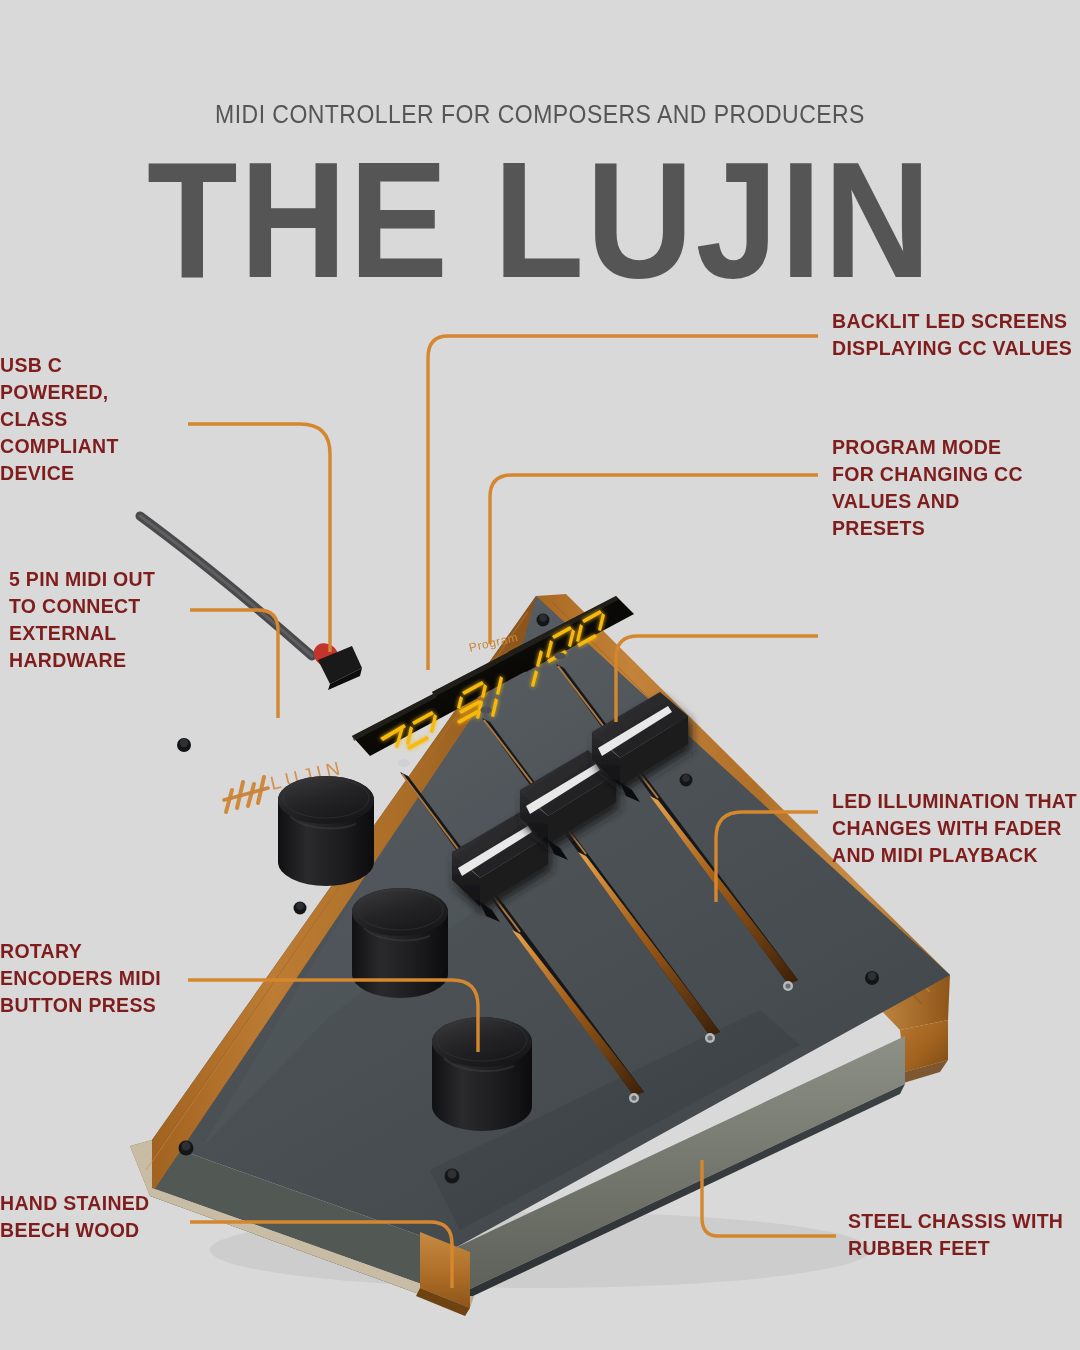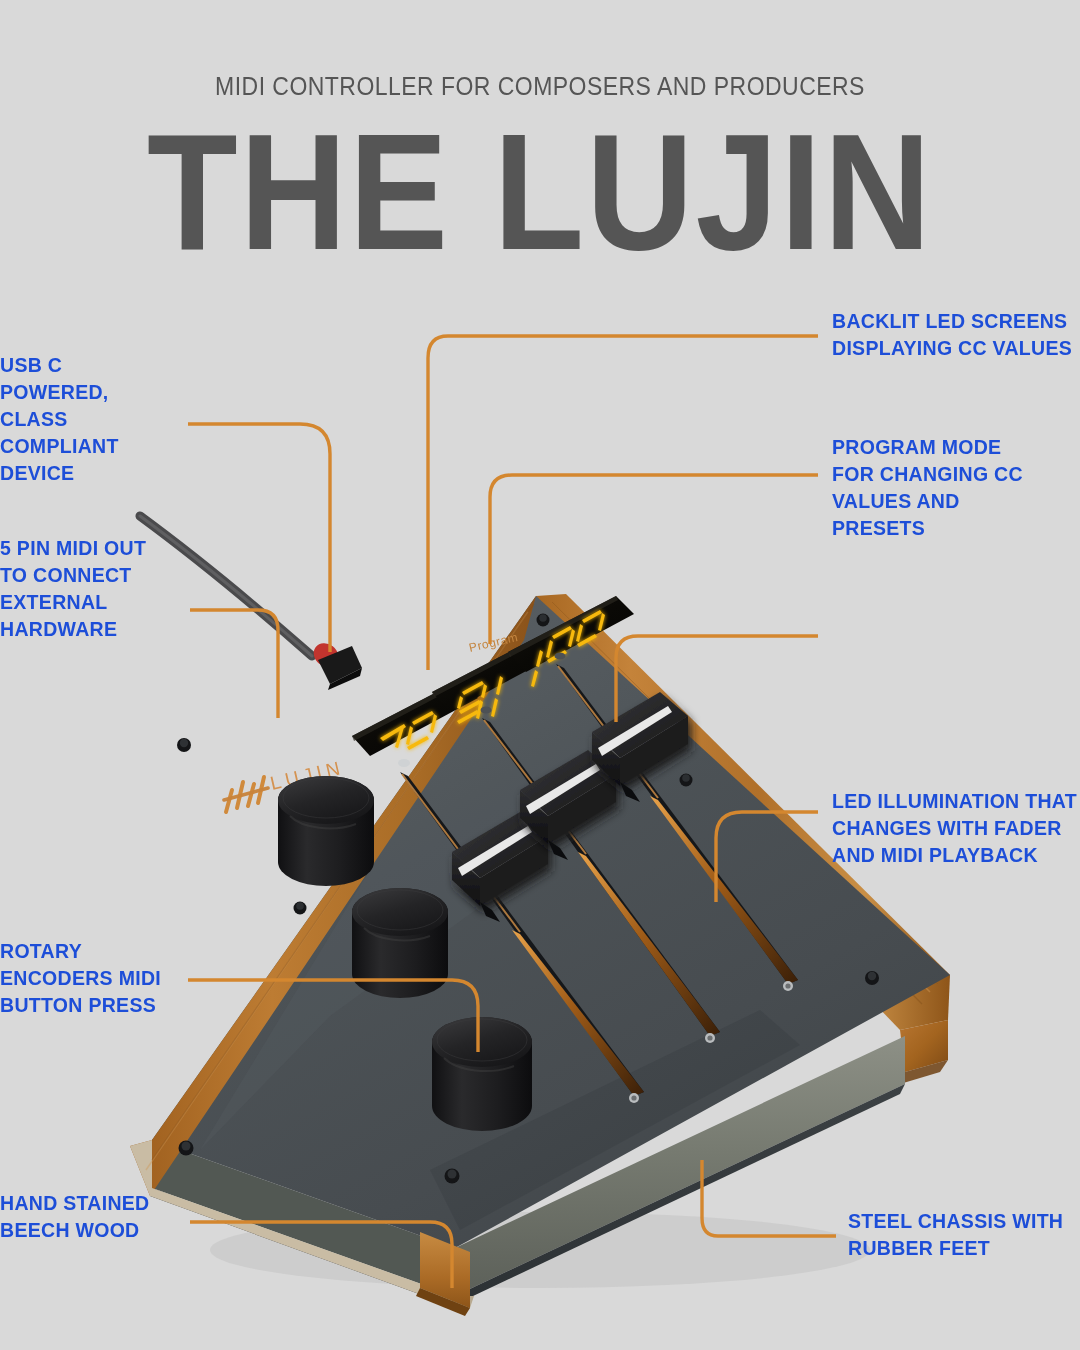--- a/index.html
+++ b/index.html
@@ -23,21 +23,21 @@
     height: 1350px;
     background: #d9d9d9;
     overflow: hidden;
   }
 
   
   .header {
     position: absolute;
     top: 0; left: 0; right: 0;
     text-align: center;
-    padding-top: 74px;
+    padding-top: 102px;
   }
 
   .subtitle {
     font-family: "Liberation Sans Narrow", "Liberation Sans", sans-serif;
     font-size: 25px;
     letter-spacing: 0.5px;
     color: #555555;
     font-weight: 400;
     line-height: 1;
     transform: scaleX(0.92);
@@ -51,21 +51,21 @@
     line-height: 0.95;
     letter-spacing: 2px;
     margin-top: 14px;
     transform: scaleX(1.06) scaleY(1.18);
     transform-origin: center top;
   }
 
   
   .anno {
     position: absolute;
-    color: #1d4ed8;
+    color: #7f1d1d;
     font-size: 19.5px;
     font-weight: 700;
     line-height: 1.38;
     letter-spacing: 0.3px;
     white-space: pre-line;
   }
   .anno.left  { text-align: left; }
   .anno.right { text-align: left; }
 
   
@@ -449,21 +449,21 @@
       <path d="M836,1236 L718,1236 Q702,1236 702,1218 L702,1160"></path>
     </g>
   </svg>
 
   <div class="anno left" style="left:0;   width:190px; top:352px;">USB C
 POWERED,
 CLASS
 COMPLIANT
 DEVICE</div>
 
-  <div class="anno left" style="left:0;   width:192px; top:535px;">5 PIN MIDI  OUT
+  <div class="anno left" style="left:0;   width:192px; top:566px;padding-left:9px;">5 PIN MIDI  OUT
 TO CONNECT
 EXTERNAL
 HARDWARE</div>
 
   <div class="anno left" style="left:0;   width:190px; top:938px;">ROTARY
 ENCODERS MIDI
 BUTTON PRESS</div>
 
   <div class="anno left" style="left:0;   width:190px; top:1190px;">HAND STAINED
 BEECH WOOD</div>

